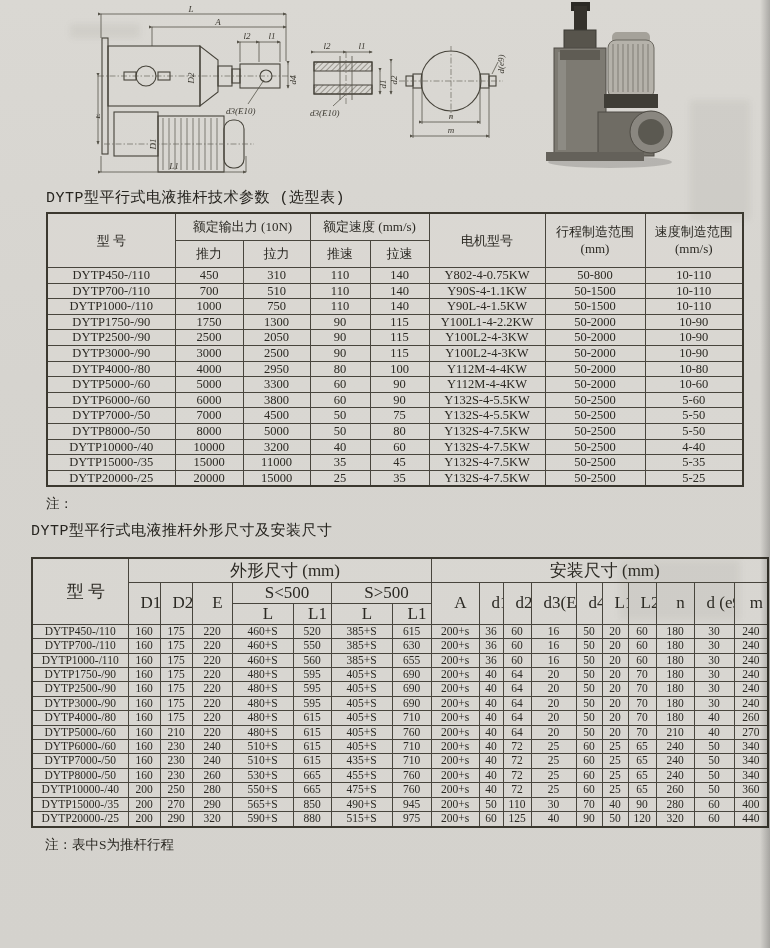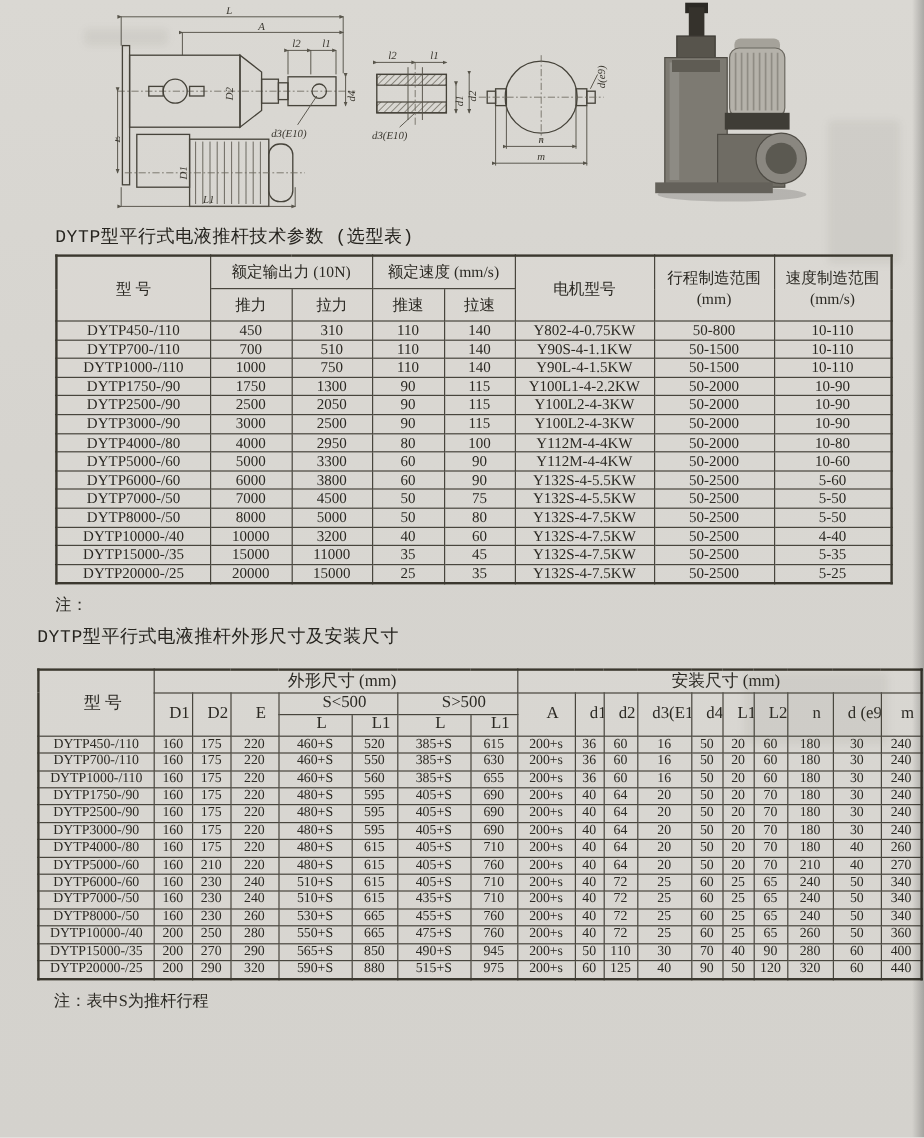--- a/index.html
+++ b/index.html
@@ -32,21 +32,21 @@
   .st1{margin:6px 0 5px 46px;}
   .st2{margin:6px 0 17px 31px;}
 
   table{border-collapse:collapse;table-layout:fixed;background:rgba(224,222,216,0.35);}
   th,td{border:1px solid #48453d;text-align:center;vertical-align:middle;
         overflow:hidden;white-space:nowrap;padding:0 1px;color:#2b2923;}
   .t1{width:696px;margin-left:46px;border:2px solid #3b382f;}
   .t1 th{font-size:13px;font-weight:normal;height:26px;}
   .t1 td{font-size:12.5px;height:14.6px;line-height:14.6px;}
   .t2{width:736px;margin-left:31px;border:2px solid #3b382f;}
-  .t2 th{font-size:14px;font-weight:normal;height:17px;padding-left:12px;}
+  .t2 th{font-size:17px;font-weight:normal;height:17px;padding-left:12px;}
   .t2 td{font-size:11.5px;height:13.4px;line-height:13.4px;}
   .prewrap{white-space:pre-line;line-height:1.25;}
 
   .notes{display:flex;margin:7px 0 4px 46px;font-size:13.5px;line-height:20.5px;color:#2b2923;width:660px;}
   .note-prefix{flex:0 0 34px;}
   .note-items{flex:1;}
   .note-item{padding-left:2em;text-indent:-2em;}
 
   .bottom-note{margin:8px 0 0 45px;font-size:13.5px;color:#2b2923;}
 

